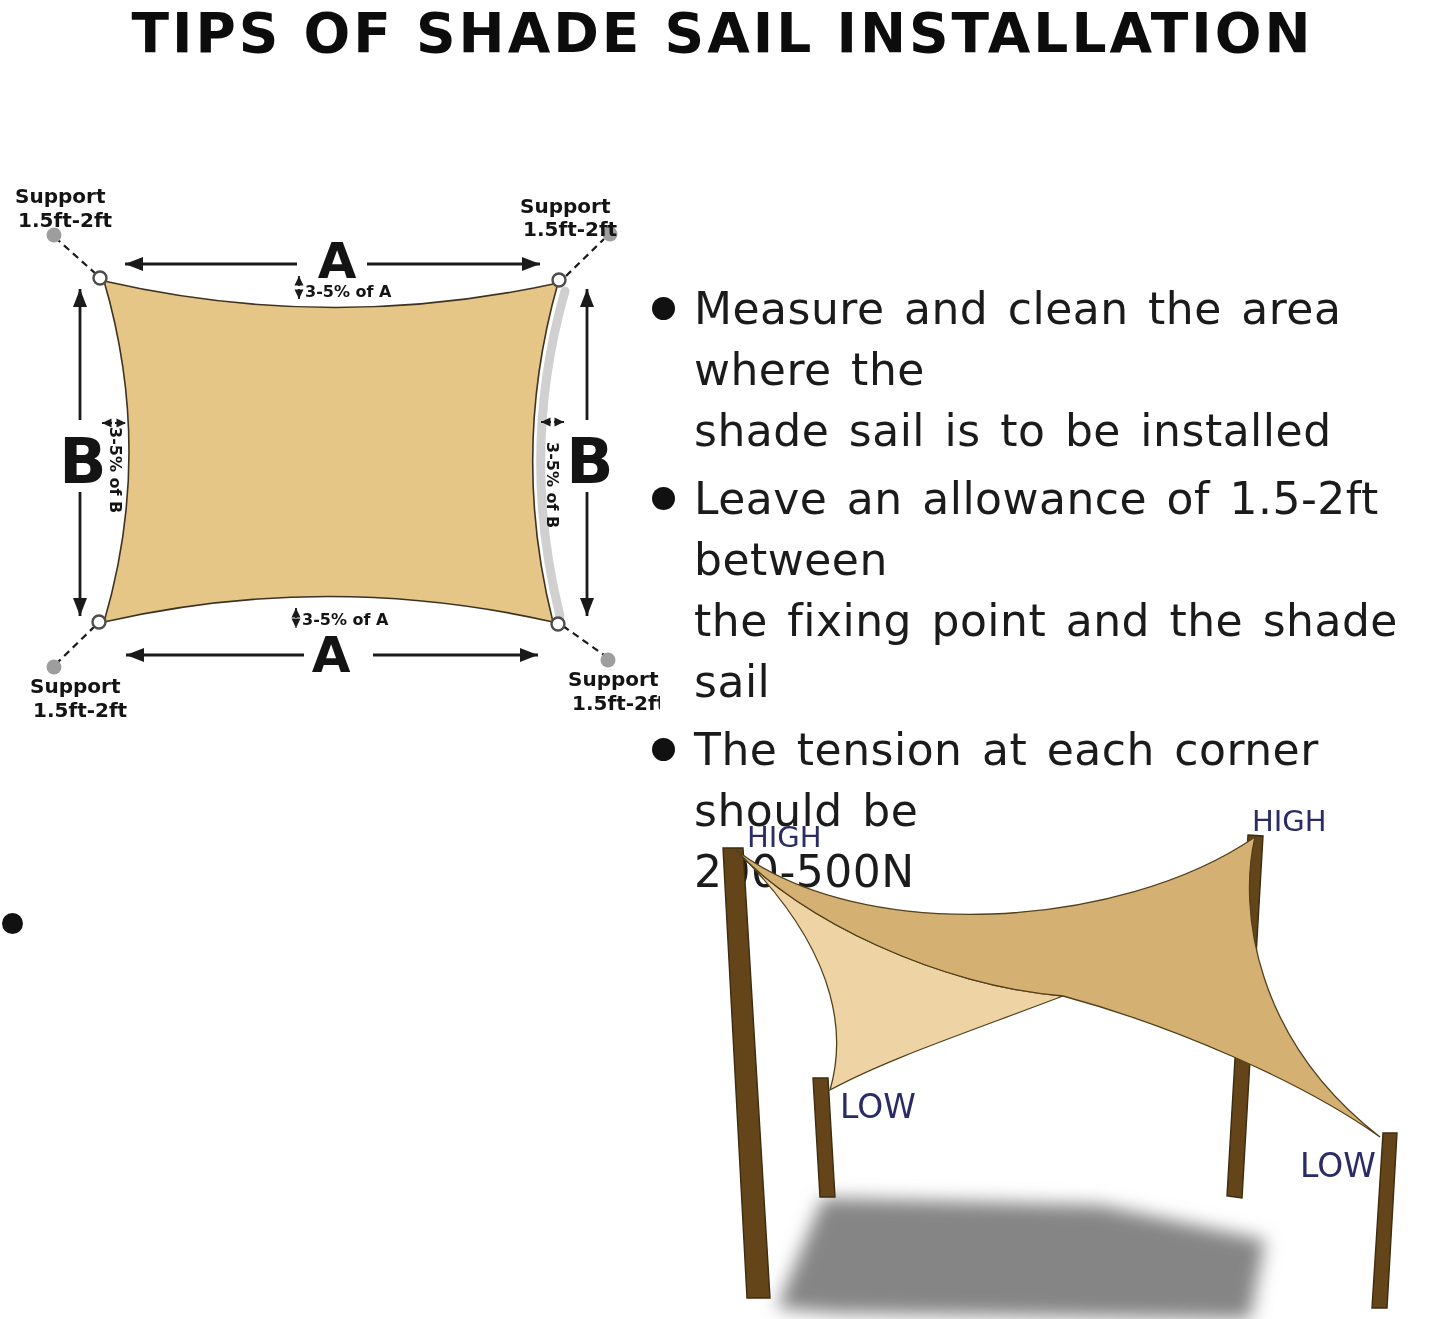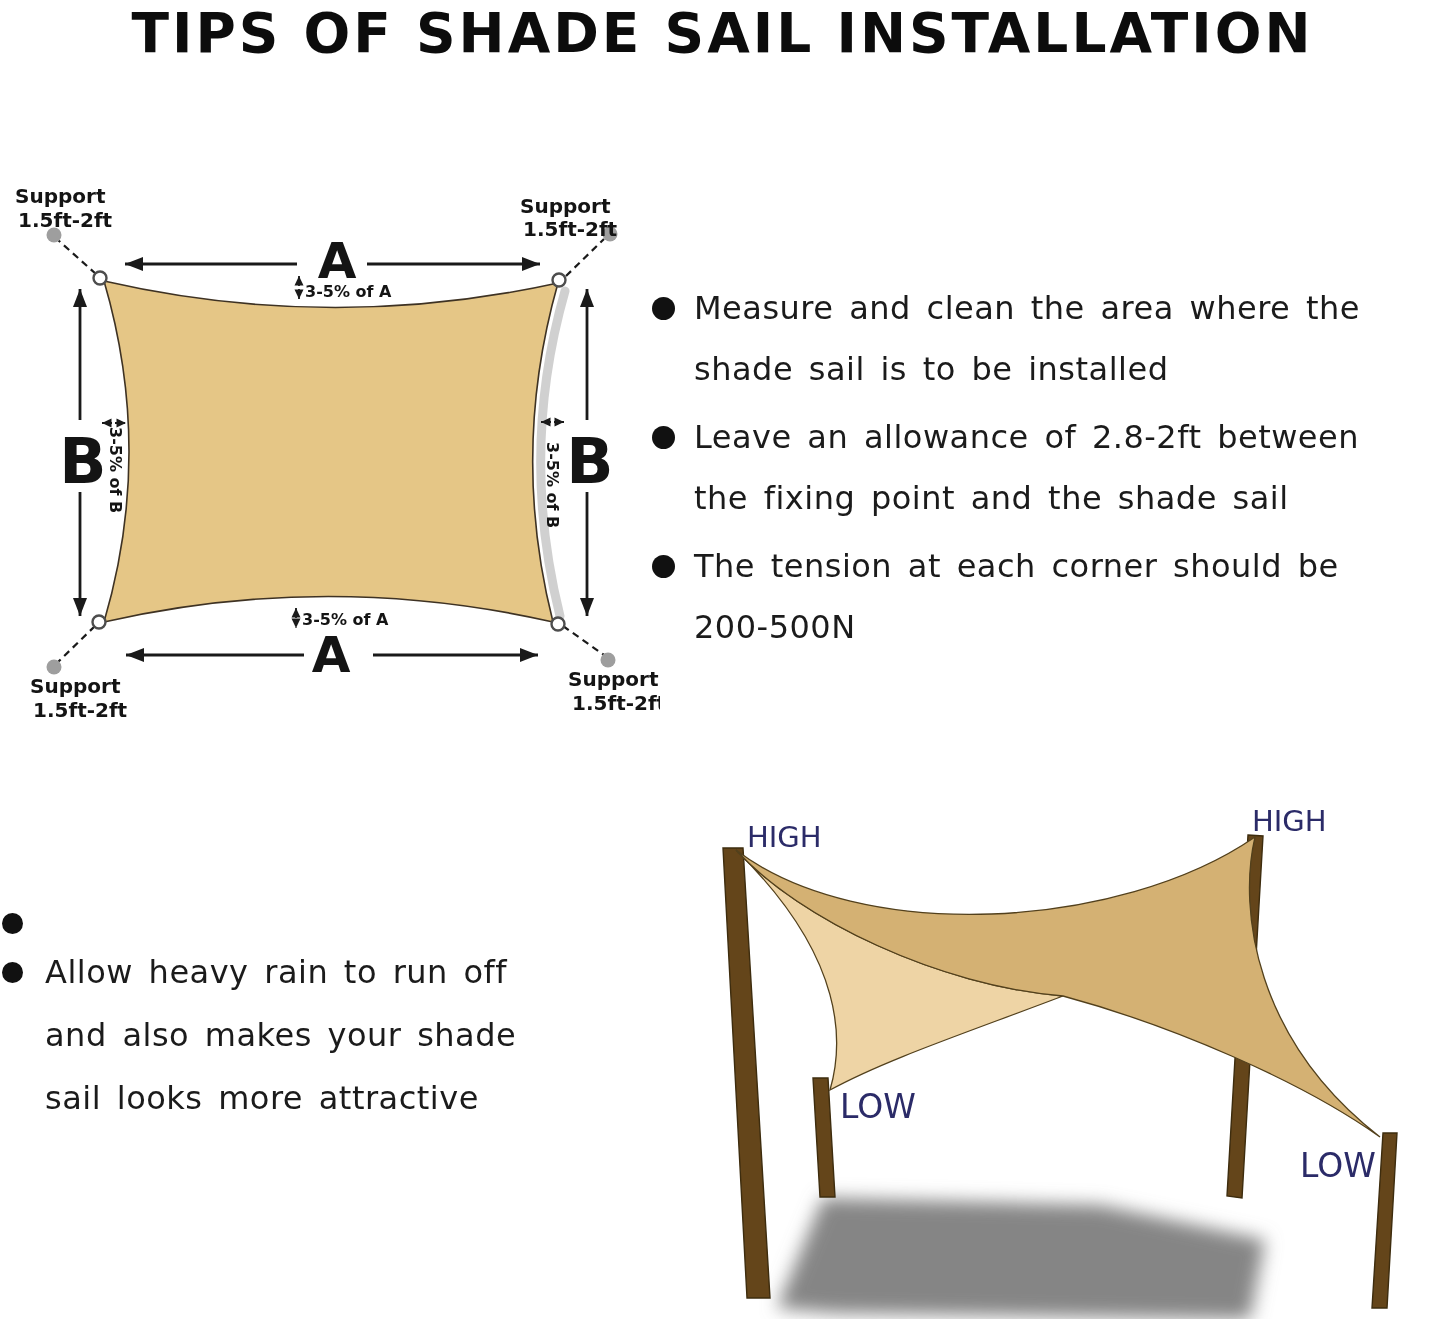--- a/index.html
+++ b/index.html
@@ -19,21 +19,21 @@
   .tips { position:absolute; }
   #tips-right { left:652px; top:278px; width:793px; }
   #tips-left  { left:2px;   top:892px; width:630px; }
   .tip { display:flex; align-items:flex-start; margin-bottom:7px; }
   .dot {
     flex:none; background:#111; border-radius:50%;
   }
   #tips-right .dot { width:23px; height:23px; margin:19px 19px 0 0; }
   #tips-left  .dot { width:21px; height:21px; margin:21px 22px 0 0; }
   .tip-text {
-    white-space:pre-line; color:#1b1b1b; font-size:32px; line-height:61px;
+    white-space:pre-line; color:#1b1b1b; font-size:44px; line-height:61px;
     letter-spacing:0.5px; word-spacing:5px;
   }
   #tips-left .tip-text { line-height:63px; }
 
   .svg-dim-letter { font-weight:bold; fill:#141414; }
   .svg-small-bold { font-weight:bold; fill:#141414; font-size:16px; }
   .svg-support    { font-weight:bold; fill:#141414; font-size:20px; }
   .svg-post-label { fill:#2b2b68; }
 </style>
 </head>
@@ -125,39 +125,33 @@
   </svg>
 
   <div class="tips" id="tips-right">
     <div class="tip">
       <span class="dot"></span>
       <div class="tip-text">Measure and clean the area where the
 shade sail is to be installed</div>
     </div>
     <div class="tip">
       <span class="dot"></span>
-      <div class="tip-text">Leave an allowance of 2.8-2ft between
+      <div class="tip-text">Leave an allowance of 1.5-2ft between
 the fixing point and the shade sail</div>
     </div>
     <div class="tip">
       <span class="dot"></span>
       <div class="tip-text">The tension at each corner should be
 200-500N</div>
     </div>
   </div>
 
   <div class="tips" id="tips-left">
     <div class="tip">
       <span class="dot"></span>
-    </div>
-    <div class="tip">
-      <span class="dot"></span>
-      <div class="tip-text">Allow heavy rain to run off
-and also makes your shade
-sail looks more attractive</div>
     </div>
   </div>
 
   <svg id="hyperbolic-svg" width="755" height="529" viewBox="0 0 755 529">
     <defs>
       <filter id="soft" x="-30%" y="-30%" width="160%" height="160%">
         <feGaussianBlur stdDeviation="9"></feGaussianBlur>
       </filter>
     </defs>
 

